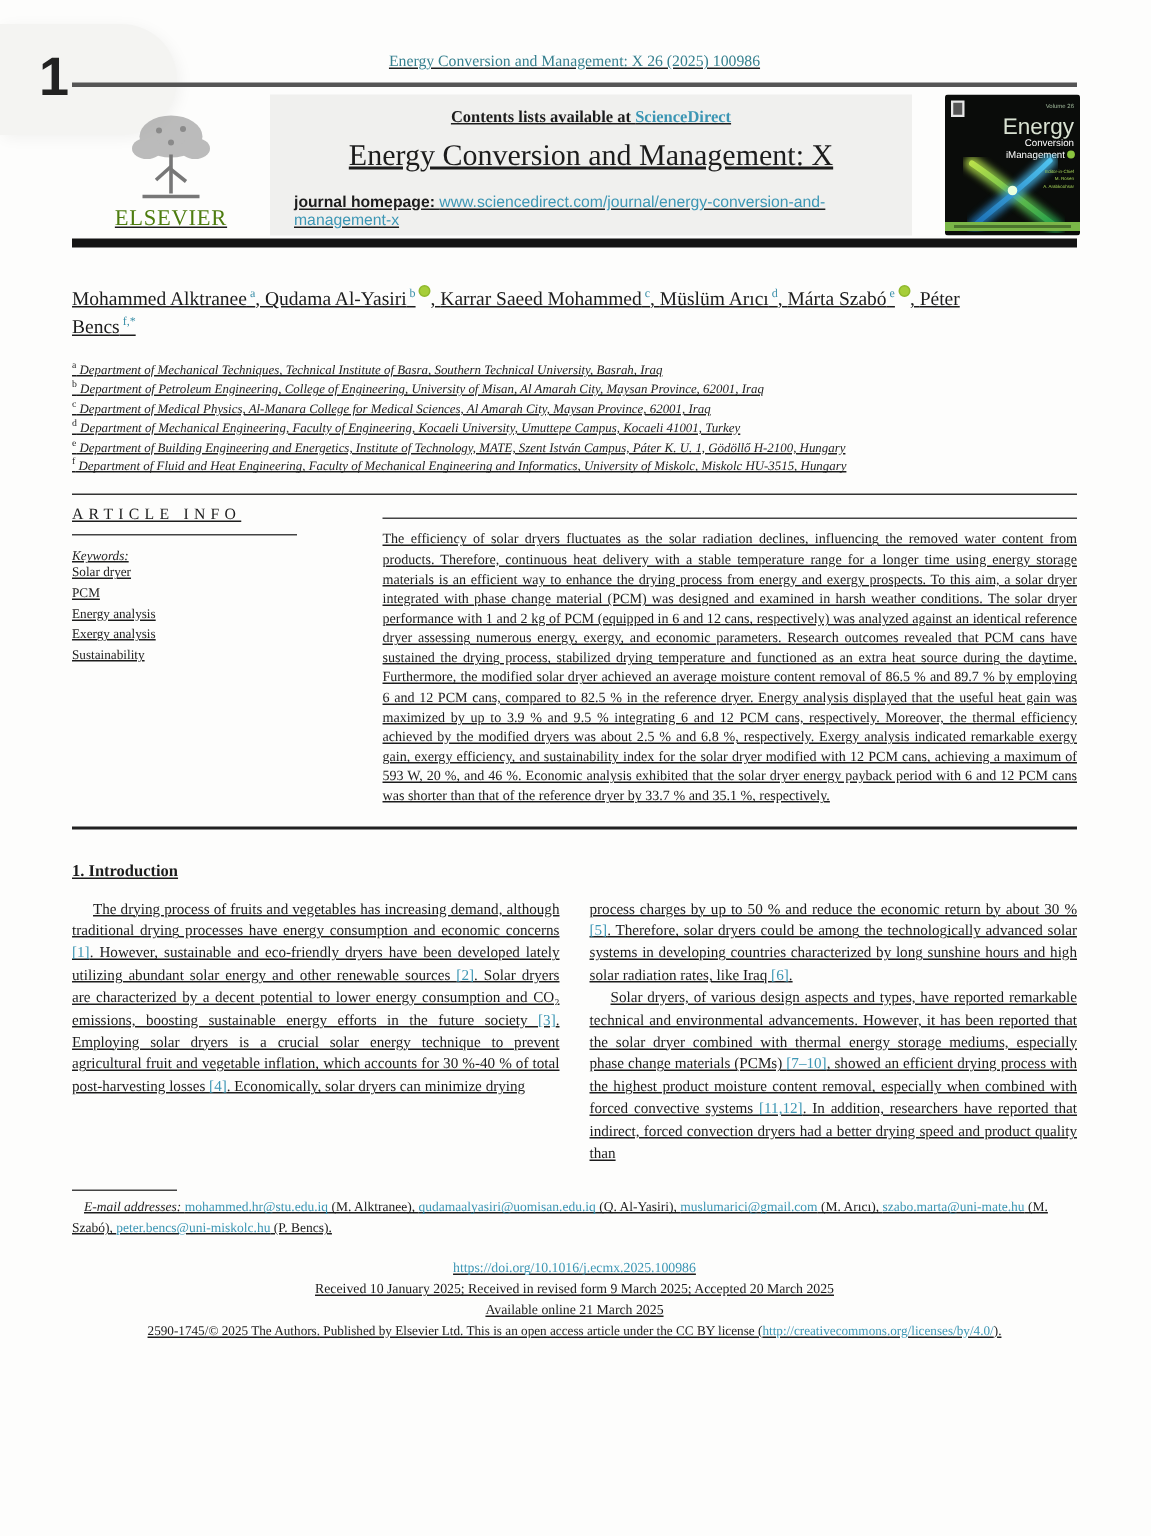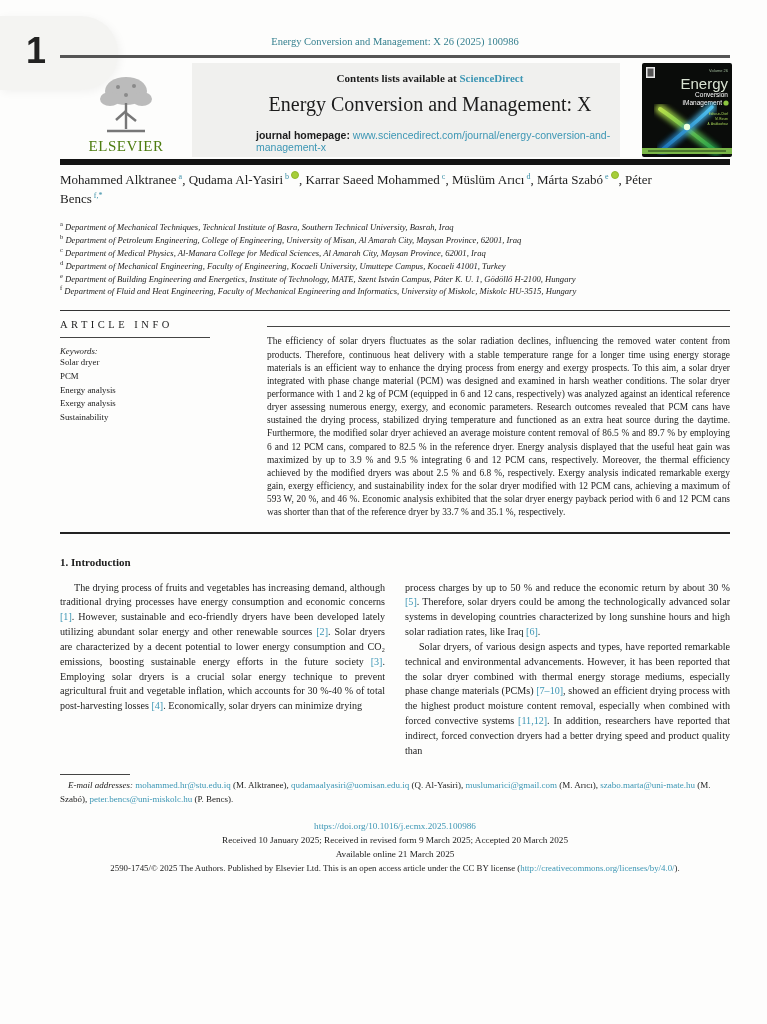--- a/index.html
+++ b/index.html
@@ -5,48 +5,48 @@
   html,body{margin:0;padding:0;}
   body{
     width:767px;height:1024px;overflow:hidden;position:relative;
     background:#fdfdfc;color:#1c1c1c;
     font-family:"Liberation Serif",serif;
   }
   .page-pill{position:absolute;top:16px;left:0;width:118px;height:74px;
     background:#f4f4f2;border-radius:0 38px 38px 0;box-shadow:2px 2px 10px rgba(0,0,0,.05);}
   .page-num{position:absolute;left:26px;top:14px;font-family:"Liberation Sans",sans-serif;
     font-size:36px;font-weight:600;color:#222;}
-  .content{position:absolute;left:60px;top:0;width:670px;}
+  .content{position:absolute;left:48px;top:0;width:670px;text-decoration:underline;}
   .journal-ref{margin-top:36px;text-align:center;font-size:10.5px;color:#36808f;}
   .rule-thick{border:none;border-top:3px solid #555;margin:8px 0 0 0;}
   .rule-thin{border:none;border-top:1px solid #333;margin:12px 0 0 0;}
   .rule-mid{border:none;border-top:2px solid #222;margin:12px 0 0 0;}
 
   .masthead{display:flex;margin-top:5px;height:94px;}
   .mh-left{width:132px;display:flex;flex-direction:column;align-items:center;justify-content:flex-end;padding-bottom:2px;}
   .elsevier-label{font-size:15px;letter-spacing:.5px;color:#4d7c0f;margin-top:1px;}
-  .mh-center{flex:1;background:#f0f0ee;display:flex;flex-direction:column;align-items:center;padding-top:9px;padding-left:48px;}
+  .mh-center{flex:1;background:#f0f0ee;display:flex;flex-direction:column;align-items:center;padding-top:9px;}
   .contents-line{font-size:11px;font-weight:700;}
   .mh-title{font-size:20px;margin-top:9px;}
   .homepage-line{font-family:"Liberation Sans",sans-serif;font-size:10.5px;align-self:flex-start;
     padding-left:16px;margin-top:13px;font-weight:700;}
   .homepage-line .lnk{font-weight:400;}
   .mh-right{width:88px;margin-left:22px;}
   .black-bar{height:6px;background:#141414;margin-top:2px;}
 
   .lnk{color:#3c96b4;text-decoration:none;cursor:pointer;}
   .ital{font-style:italic;}
 
   .title-row{display:flex;margin-top:26px;}
   .art-title{font-size:19.5px;font-weight:400;line-height:1.35;width:588px;margin:0;}
   .check-badge{margin-left:auto;width:56px;height:48px;background:#f3f3f3;border:1px solid #ddd;
     border-radius:5px;text-align:center;padding-top:4px;box-sizing:border-box;}
   .check-text{font-family:"Liberation Sans",sans-serif;font-size:6.5px;color:#56688c;line-height:1.25;}
 
-  .authors{margin-top:6px;font-size:13px;width:620px;line-height:1.45;}
+  .authors{margin-top:25px;font-size:13px;width:620px;line-height:1.45;}
   .asup{font-size:8px;color:#3a8fa8;}
   .orcid{display:inline-block;width:8px;height:8px;border-radius:50%;background:#a6ce39;
     vertical-align:super;margin-left:2px;border:1px solid #90b82e;box-sizing:border-box;}
 
   .affils{margin-top:12px;font-size:8.6px;font-style:italic;line-height:1.5;color:#222;}
   .affils sup{font-style:normal;font-size:6.5px;}
 
   .info-row{display:flex;margin-top:8px;}
   .info-left{width:172px;flex:0 0 172px;}
   .info-right{flex:1;margin-left:35px;}

